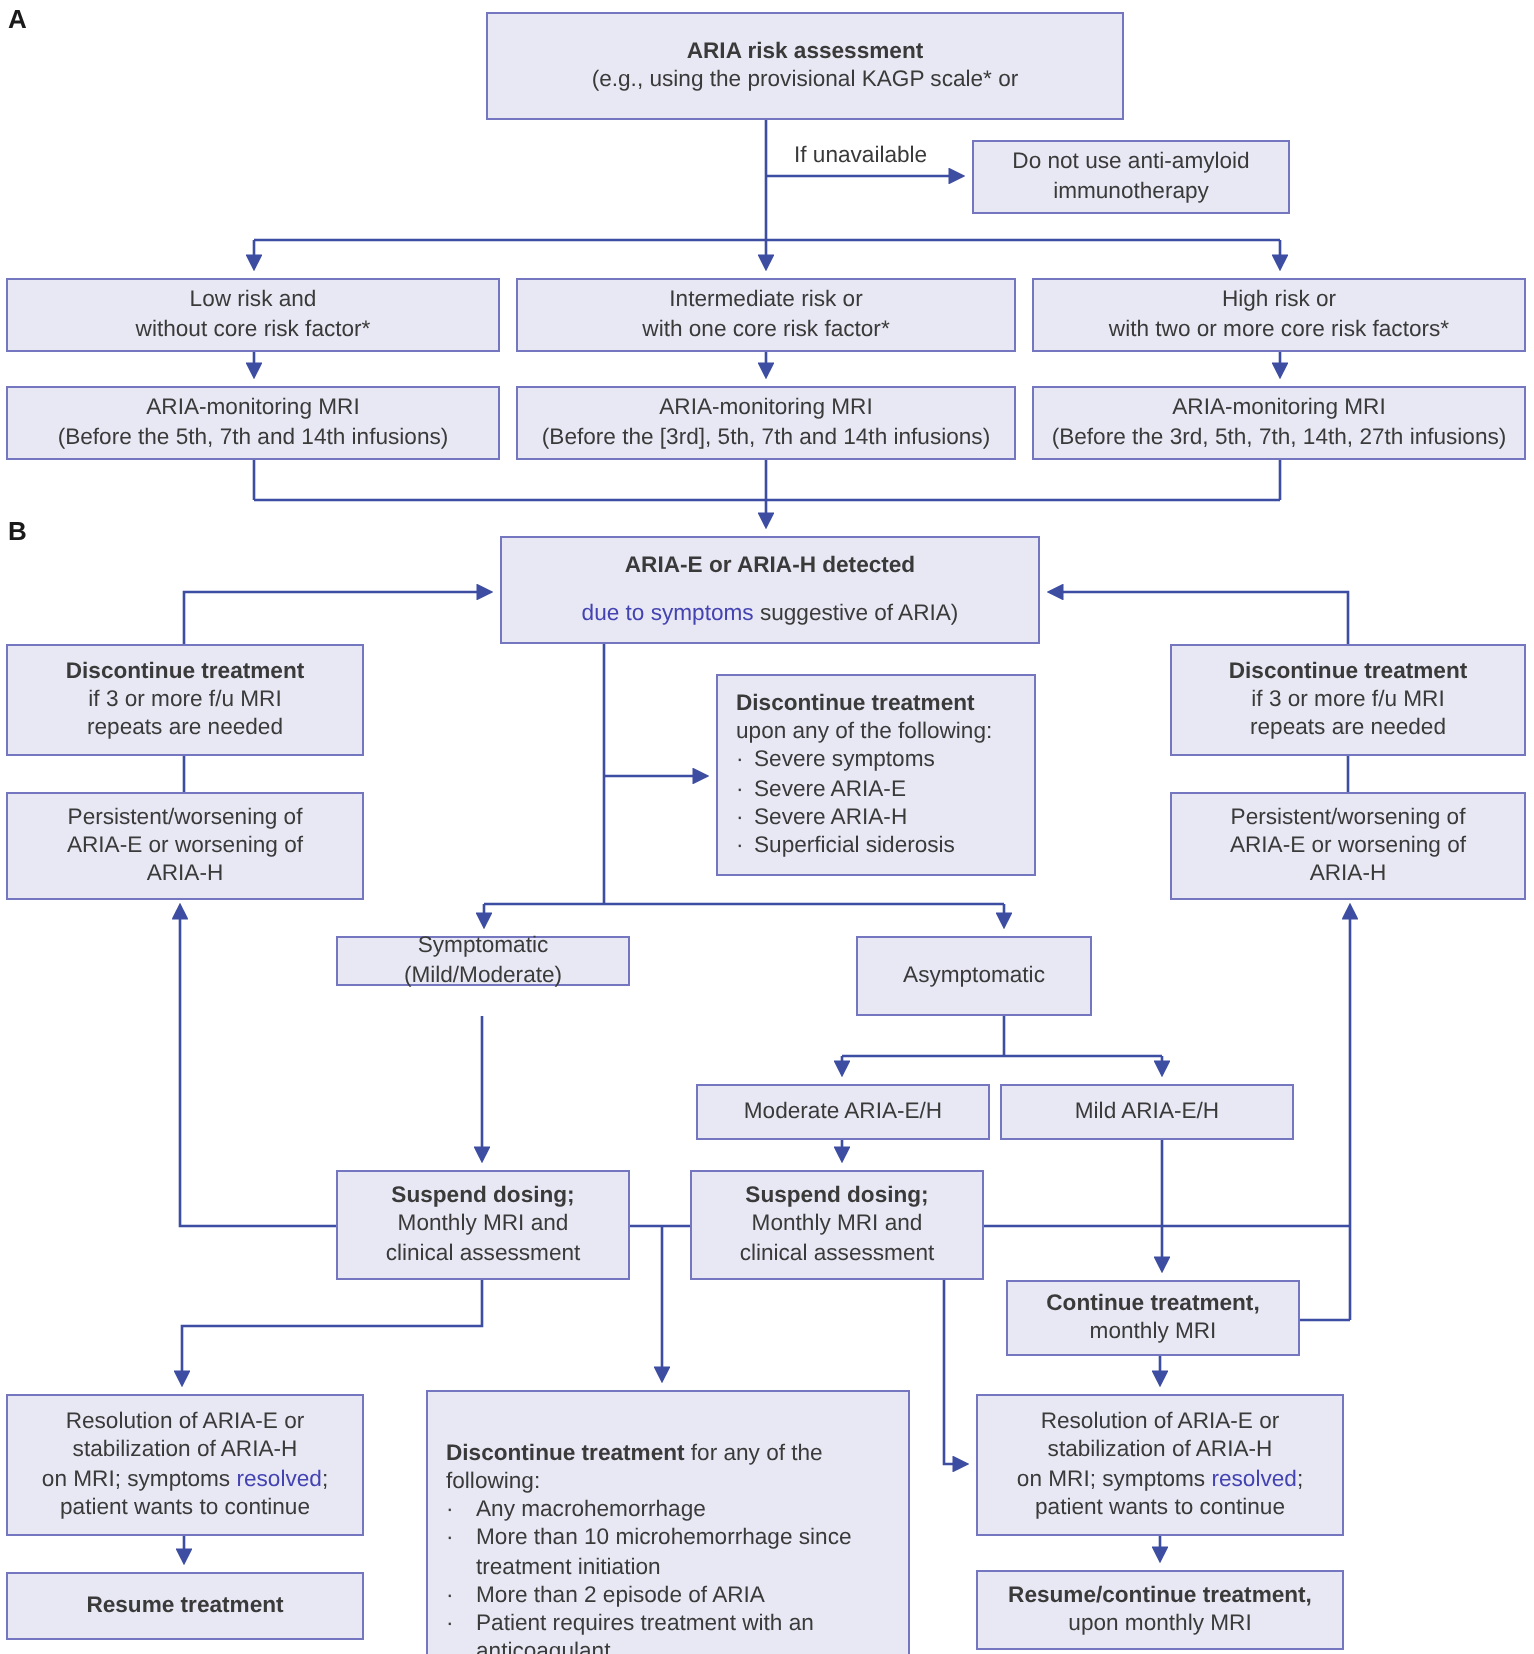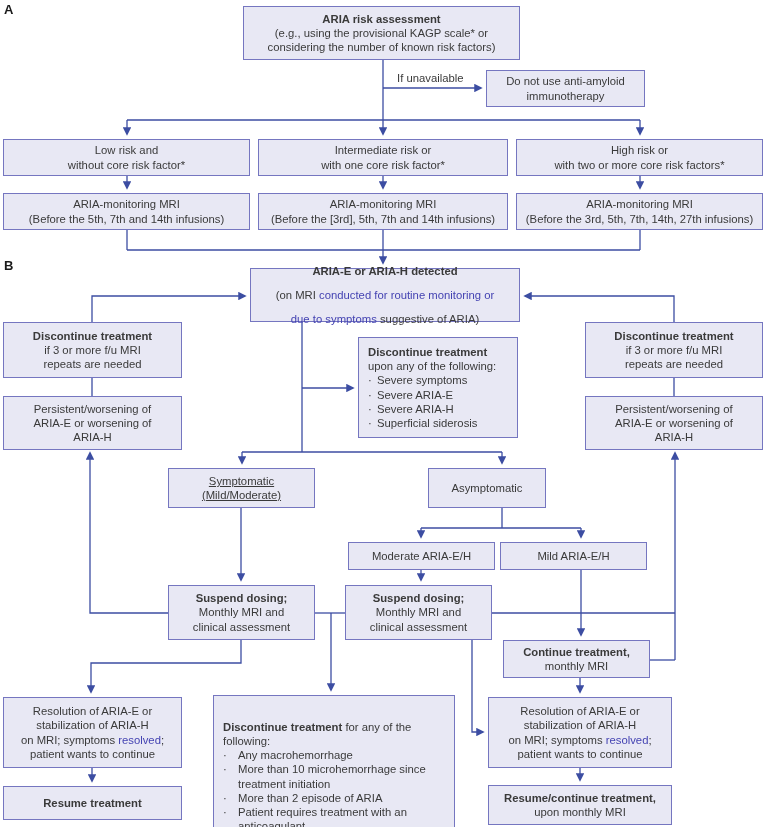--- a/index.html
+++ b/index.html
@@ -90,24 +90,23 @@
       <path d="M580 678 L580 692" marker-end="url(#arr)"></path>
 
       <path d="M92 768 L92 781" marker-end="url(#arr)"></path>
       <path d="M580 768 L580 780" marker-end="url(#arr)"></path>
     </g>
   </svg>
 
   <div class="panel-label" style="left:4px;top:2px;">A</div>
   <div class="panel-label" style="left:4px;top:258px;">B</div>
 
-  <div class="node" style="left:243px;top:6px;width:277px;height:54px;">
+  <div class="node" style="left:243px;top:6px;width:319px;height:54px;">
     <div class="ln b">ARIA risk assessment</div>
     <div class="ln">(e.g., using the provisional KAGP scale* or</div>
-    <div class="ln">considering the number of known risk factors)</div>
   </div>
 
   <div class="flabel" style="left:397px;top:72px;">If unavailable</div>
 
   <div class="node" style="left:486px;top:70px;width:159px;height:37px;">
     <div class="ln">Do not use anti-amyloid</div>
     <div class="ln">immunotherapy</div>
   </div>
 
   <div class="node" style="left:3px;top:139px;width:247px;height:37px;">
@@ -131,21 +130,20 @@
     <div class="ln">ARIA-monitoring MRI</div>
     <div class="ln">(Before the [3rd], 5th, 7th and 14th infusions)</div>
   </div>
   <div class="node" style="left:516px;top:193px;width:247px;height:37px;">
     <div class="ln">ARIA-monitoring MRI</div>
     <div class="ln">(Before the 3rd, 5th, 7th, 14th, 27th infusions)</div>
   </div>
 
   <div class="node" style="left:250px;top:268px;width:270px;height:54px;gap:10px;">
     <div class="ln b">ARIA-E or ARIA-H detected</div>
-    <div class="ln"><span>(on MRI </span><span class="accent">conducted for routine monitoring or</span></div>
     <div class="ln"><span class="accent">due to symptoms</span><span> suggestive of ARIA)</span></div>
   </div>
 
   <div class="node" style="left:3px;top:322px;width:179px;height:56px;">
     <div class="ln b">Discontinue treatment</div>
     <div class="ln">if 3 or more f/u MRI</div>
     <div class="ln">repeats are needed</div>
   </div>
   <div class="node" style="left:585px;top:322px;width:178px;height:56px;">
     <div class="ln b">Discontinue treatment</div>
@@ -178,21 +176,21 @@
     <div class="bullet-row bl-narrow">
         <span class="dot">·</span>
         <span class="itxt">Severe ARIA-H</span>
       </div>
     <div class="bullet-row bl-narrow">
         <span class="dot">·</span>
         <span class="itxt">Superficial siderosis</span>
       </div>
   </div>
 
-  <div class="node" style="left:168px;top:468px;width:147px;height:40px;text-decoration:underline;">
+  <div class="node" style="left:168px;top:468px;width:147px;height:25px;">
     <div class="ln">Symptomatic</div>
     <div class="ln">(Mild/Moderate)</div>
   </div>
   <div class="node" style="left:428px;top:468px;width:118px;height:40px;">
     <div class="ln">Asymptomatic</div>
   </div>
 
   <div class="node" style="left:348px;top:542px;width:147px;height:28px;">
     <div class="ln">Moderate ARIA-E/H</div>
   </div>

